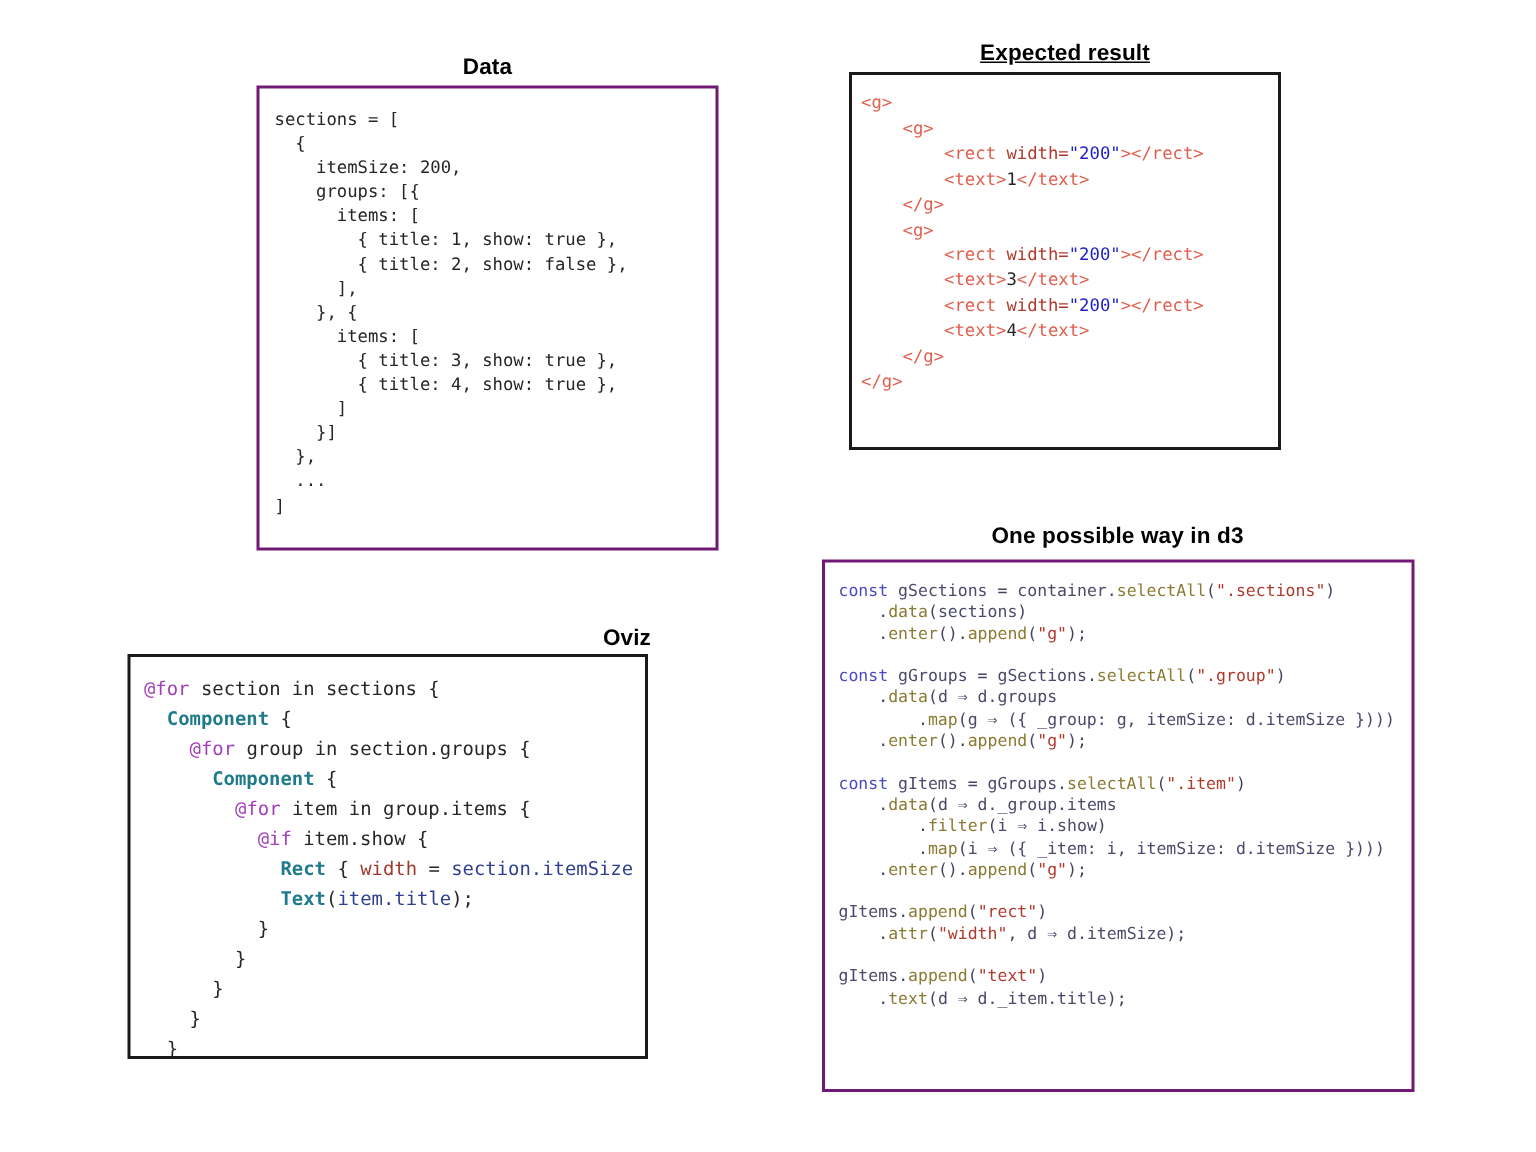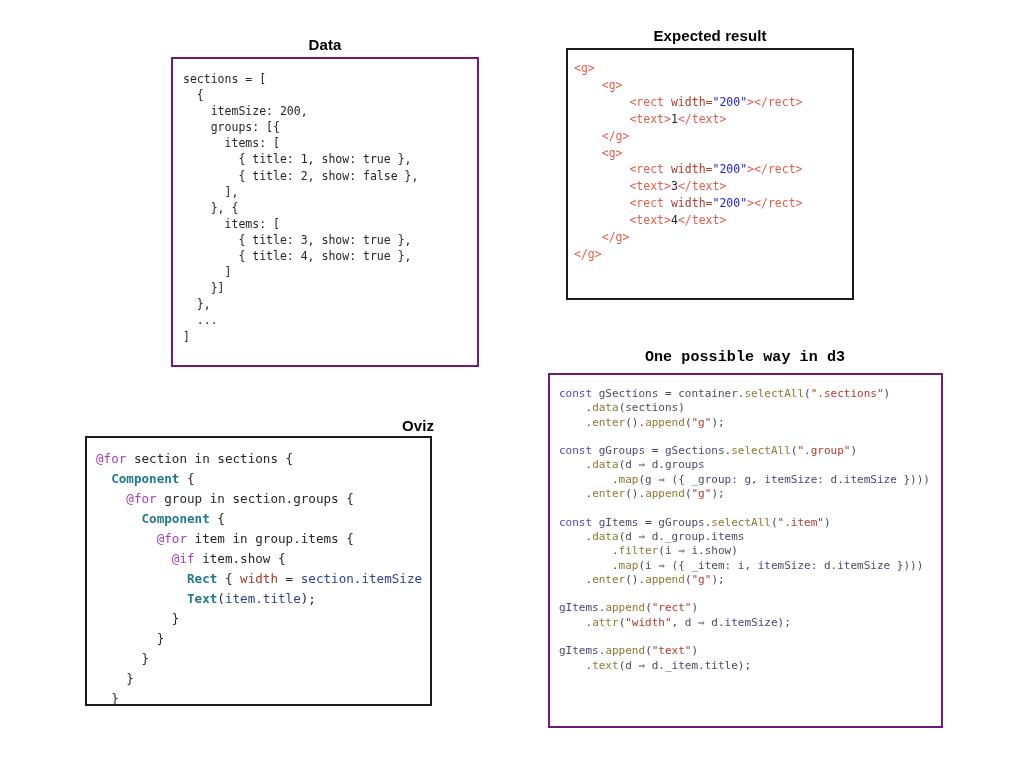--- a/index.html
+++ b/index.html
@@ -42,31 +42,31 @@
     white-space: pre;
     color: #262626;
   }
 
   
   #data-title { left: 175px; top: 36px; width: 300px; }
   #data-box   { left: 171px; top: 57px; width: 308px; height: 310px; }
   #data-box pre.code { font-size: 11.5px; line-height: 16.1px; padding: 12px 0 0 10px; }
 
   
-  #expected-title { left: 565px; top: 27px; width: 290px; }
+  #expected-title { left: 565px; top: 27px; width: 290px; text-decoration: underline; }
   #expected-box   { left: 566px; top: 48px; width: 288px; height: 252px; }
   #expected-box pre.code { font-size: 11.5px; line-height: 16.9px; padding: 10px 0 0 6px; }
 
   
   #oviz-title { left: 134px; top: 417px; width: 300px; text-align: right; }
   #oviz-box   { left: 85px; top: 436px; width: 347px; height: 270px; }
   #oviz-box pre.code { font-size: 12.6px; line-height: 20.0px; padding: 11px 0 0 9px; }
 
   
-  #d3-title { left: 595px; top: 349px; width: 300px; font-family: Liberation Mono, monospace; }
+  #d3-title { left: 595px; top: 349px; width: 300px; }
   #d3-box   { left: 548px; top: 373px; width: 395px; height: 355px; }
   #d3-box pre.code { font-size: 11px; line-height: 14.3px; padding: 12px 0 0 9px; }
 
   
   .x-tag     { color: #e0604f; }
   .x-attr    { color: #b03a2e; margin-top: 40px; }
   .x-val     { color: #2222cc; }
   .x-text    { color: #262626; }
 
   

